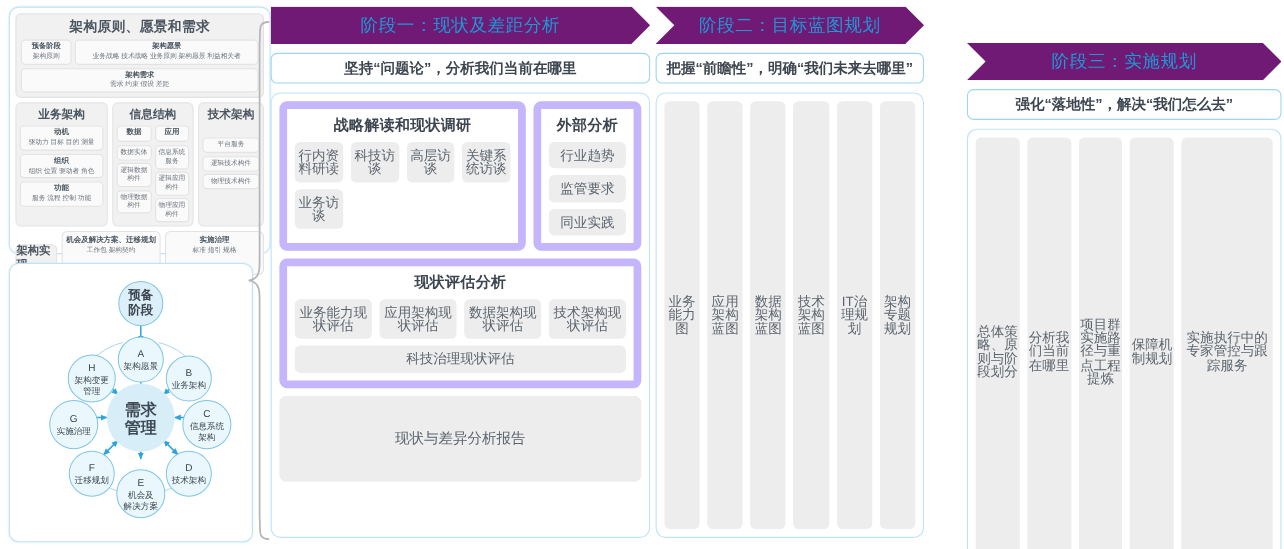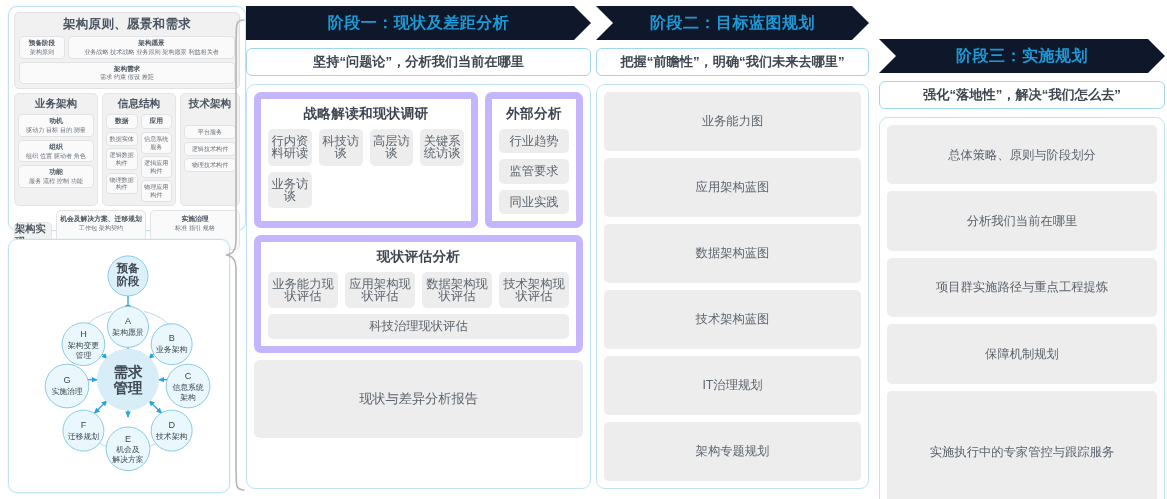--- a/index.html
+++ b/index.html
@@ -79,27 +79,27 @@
   }
   .adm-svg{ width:100%; height:100%; display:block; }
 
   
   .brace{ position:absolute; left:224px; top:18px; width:26px; height:474px; }
 
   
   .phases{ position:absolute; left:246px; top:6px; right:2px; height:487px; }
   .ph{ position:absolute; top:0; height:487px; }
   .ph1{ left:0;   width:345px; }
-  .ph2{ left:350px; width:273px; }
+  .ph2{ left:350px; width:244px; }
   .ph3{ left:633px; width:286px;margin-top:33px; }
 
   .ph-head{
-    position:relative; height:34px; background:#0f172a;
+    position:relative; height:34px; background:#701a75;
     display:flex; align-items:center; justify-content:center;
-    font-size:16px; font-weight:bold; color:#1b9ad6; letter-spacing:.5px;
+    font-size:16px; font-weight:normal; color:#1b9ad6; letter-spacing:.5px;
   }
   .ph-head.notch{ clip-path: polygon(0 0, calc(100% - 17px) 0, 100% 50%, calc(100% - 17px) 100%, 0 100%); }
   .ph-head.notch-both{ clip-path: polygon(0 0, calc(100% - 17px) 0, 100% 50%, calc(100% - 17px) 100%, 0 100%, 17px 50%); }
 
   .ph-sub{
     margin-top:8px; height:28px; border:1px solid #9fd6ef; border-radius:6px;
     background:#fff; display:flex; align-items:center; justify-content:center;
     font-size:13.2px; font-weight:bold; color:#3d4650;
   }
   .ph-body{
@@ -123,21 +123,21 @@
   .grid2{ display:grid; grid-template-columns:1fr 1fr 1fr 1fr; gap:6px 7px; }
   .grid1{ display:grid; grid-template-columns:1fr; gap:6px; }
   .p1-left{ flex:1; }
   .p1-right{ flex:0 0 98px; }
   .p1-mid{ margin-top:7px; }
   .p1-report{
     margin-top:7px; background:#ededed; border-radius:6px; height:78px;
     display:flex; align-items:center; justify-content:center;
     font-size:13.2px; color:#5c646d;
   }
-  .stack{ display:flex; flex-direction:column; gap:7px; height:100%;justify-content:flex-end; }
+  .stack{ display:flex; flex-direction:row; gap:7px; height:100%;justify-content:flex-end; }
   .stack .chip{ flex:1; display:flex; align-items:center; justify-content:center; padding:0; }
   .stack .chip.tall{ flex:2.08; }
 </style>
 </head>
 <body>
 
 <div class="root">
 
   <div class="left-col">
 

